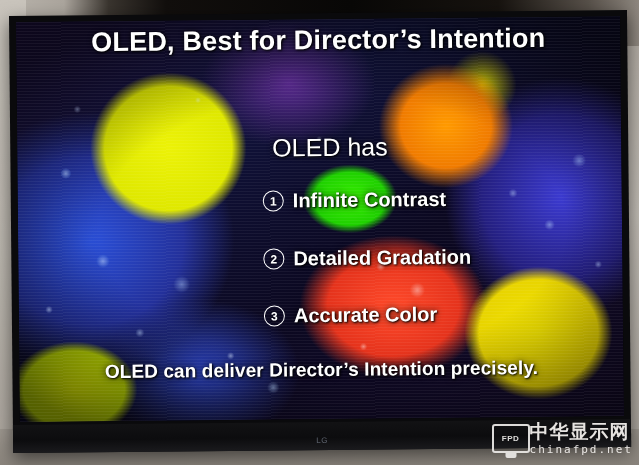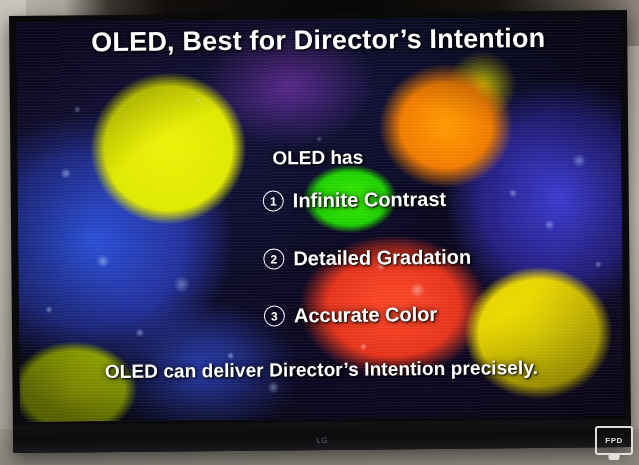--- a/index.html
+++ b/index.html
@@ -84,22 +84,22 @@
        radial-gradient(circle 5px at 10% 22%, rgba(200,220,255,.7), transparent 76%),
        radial-gradient(circle 4px at 50% 30%, rgba(230,245,255,.6), transparent 76%);}
   .scan{position:absolute;inset:0;opacity:.10;
      background:repeating-linear-gradient(0deg,rgba(255,255,255,.5) 0 1px,rgba(0,0,0,0) 1px 3px);}
 
   
   .slide-title{position:absolute;left:0;right:0;top:6px;text-align:center;
      font-size:27px;font-weight:bold;color:#fff;letter-spacing:.2px;
      text-shadow:0 0 5px rgba(0,0,0,.85),1px 1px 2px rgba(0,0,0,.9);}
 
-  .oled-has{position:absolute;left:255px;top:114px;font-size:19px;font-weight:bold;
-     color:#fff;text-shadow:0 0 6px rgba(0,0,0,.9),1px 1px 2px rgba(0,0,0,.95);margin-top:14px;}
+  .oled-has{position:absolute;left:255px;top:114px;font-size:25px;font-weight:normal;
+     color:#fff;text-shadow:0 0 6px rgba(0,0,0,.9),1px 1px 2px rgba(0,0,0,.95);}
 
   .bullet{position:absolute;display:flex;align-items:center;gap:9px;
      font-size:20px;font-weight:bold;color:#fff;
      text-shadow:0 0 7px rgba(0,0,0,.9),1px 1px 2px rgba(0,0,0,.95);}
   .bullet .num{display:inline-flex;align-items:center;justify-content:center;
      width:19px;height:19px;border:1.6px solid #fff;border-radius:50%;
      font-size:12px;font-weight:bold;line-height:1;
      text-shadow:0 0 4px rgba(0,0,0,.9);}
   .b1{left:245px;top:170px;}
   .b2{left:245px;top:228px;}
@@ -164,15 +164,19 @@
       <div class="tagline">OLED can deliver Director’s Intention precisely.</div>
     </div>
 
     <div class="tv-bezel-bottom">
       <span class="lg-logo">LG</span>
     </div>
   </div>
 
   <div class="watermark">
     <span class="wm-icon">FPD</span>
+    <span class="wm-text">
+      <span class="wm-cn">中华显示网</span>
+      <span class="wm-en">chinafpd.net</span>
+    </span>
   </div>
 
 </div>
 
 </body></html>

